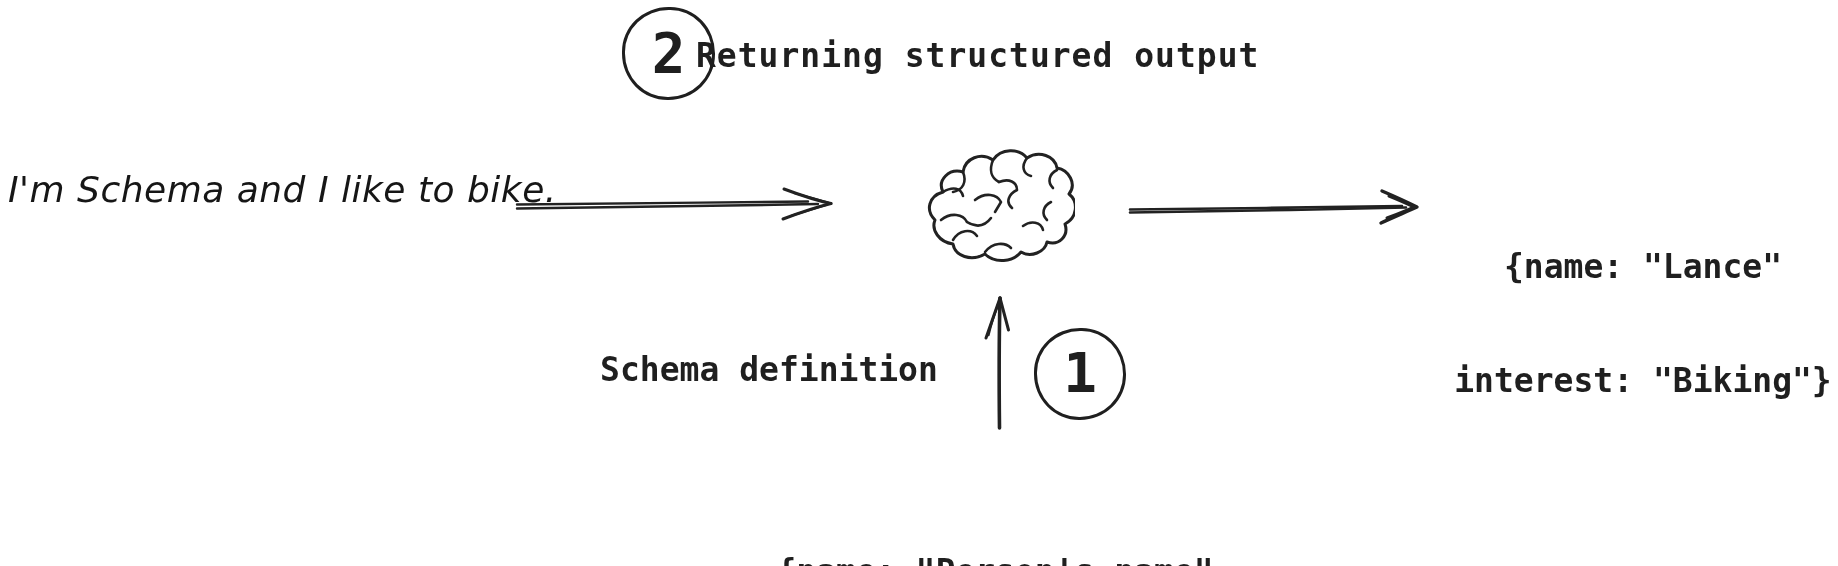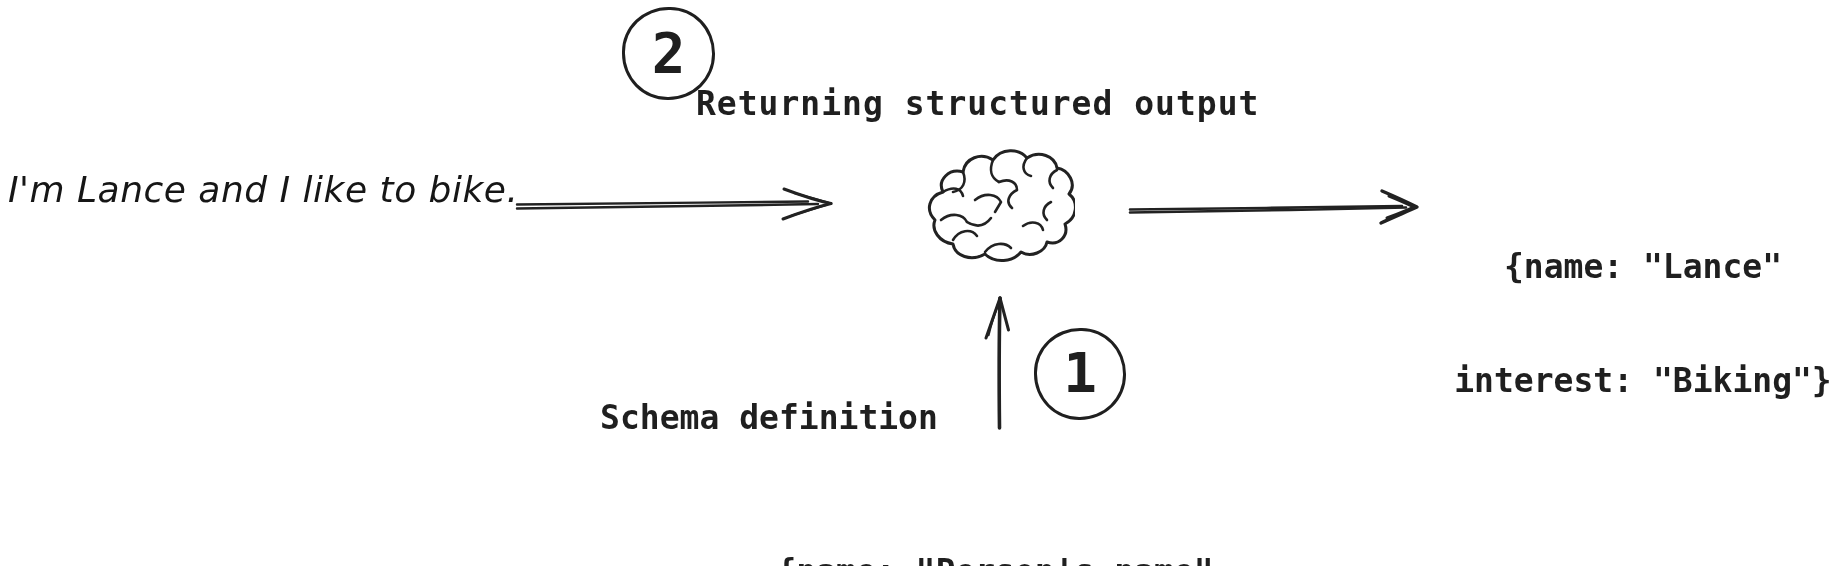--- a/index.html
+++ b/index.html
@@ -22,21 +22,21 @@
     display: flex; align-items: center; justify-content: center;
     box-sizing: border-box;
   }
   .step-circle .num {
     font-size: 56px; font-weight: 700; line-height: 1;
     transform: translateY(-1px);
   }
 
   .mono-label {
     font-size: 33px; font-weight: 600; line-height: 40px;
-    letter-spacing: 1px; white-space: pre; margin-top: 48px;
+    letter-spacing: 1px; white-space: pre;
   }
   .code-block {
     font-size: 33px; font-weight: 600; line-height: 38px;
     text-align: center; white-space: pre;
   }
 
   .handwriting {
     font-family: "DejaVu Sans", "Liberation Sans", sans-serif;
     font-style: italic; font-weight: 500;
     font-size: 36px; line-height: 44px;
@@ -55,21 +55,21 @@
 </head>
 <body>
 
 <div class="canvas">
 
   <div class="abs step-circle" style="left:622px; top:7px;">
     <span class="num">2</span>
   </div>
   <div class="abs mono-label" style="left:696px; top:36px;">Returning structured output</div>
 
-  <div class="abs handwriting" style="left:8px; top:168px;">I'm Lance and I like to bike.</div>
+  <div class="abs handwriting" style="left:8px; top:168px;">I'm Schema and I like to bike.</div>
 
   <svg class="abs" style="left:512px; top:186px;" width="332" height="40" viewBox="0 0 332 40" aria-hidden="true">
     <path class="stroke" stroke-width="2.4" d="M5 18.5 C 90 17.5, 200 16.5, 296 15.5"></path>
     <path class="stroke" stroke-width="2.4" d="M5 22.5 C 90 21.5, 200 20, 306 18"></path>
     <path class="stroke" stroke-width="3" d="M272 3 C 288 9, 302 14, 319 17.5"></path>
     <path class="stroke" stroke-width="3" d="M271 33 C 287 27, 303 21.5, 319 17.5"></path>
     <path class="stroke" stroke-width="2.2" d="M282 7 L 316 16.5"></path>
     <path class="stroke" stroke-width="2.2" d="M280 29.5 L 314 19"></path>
   </svg>
 

